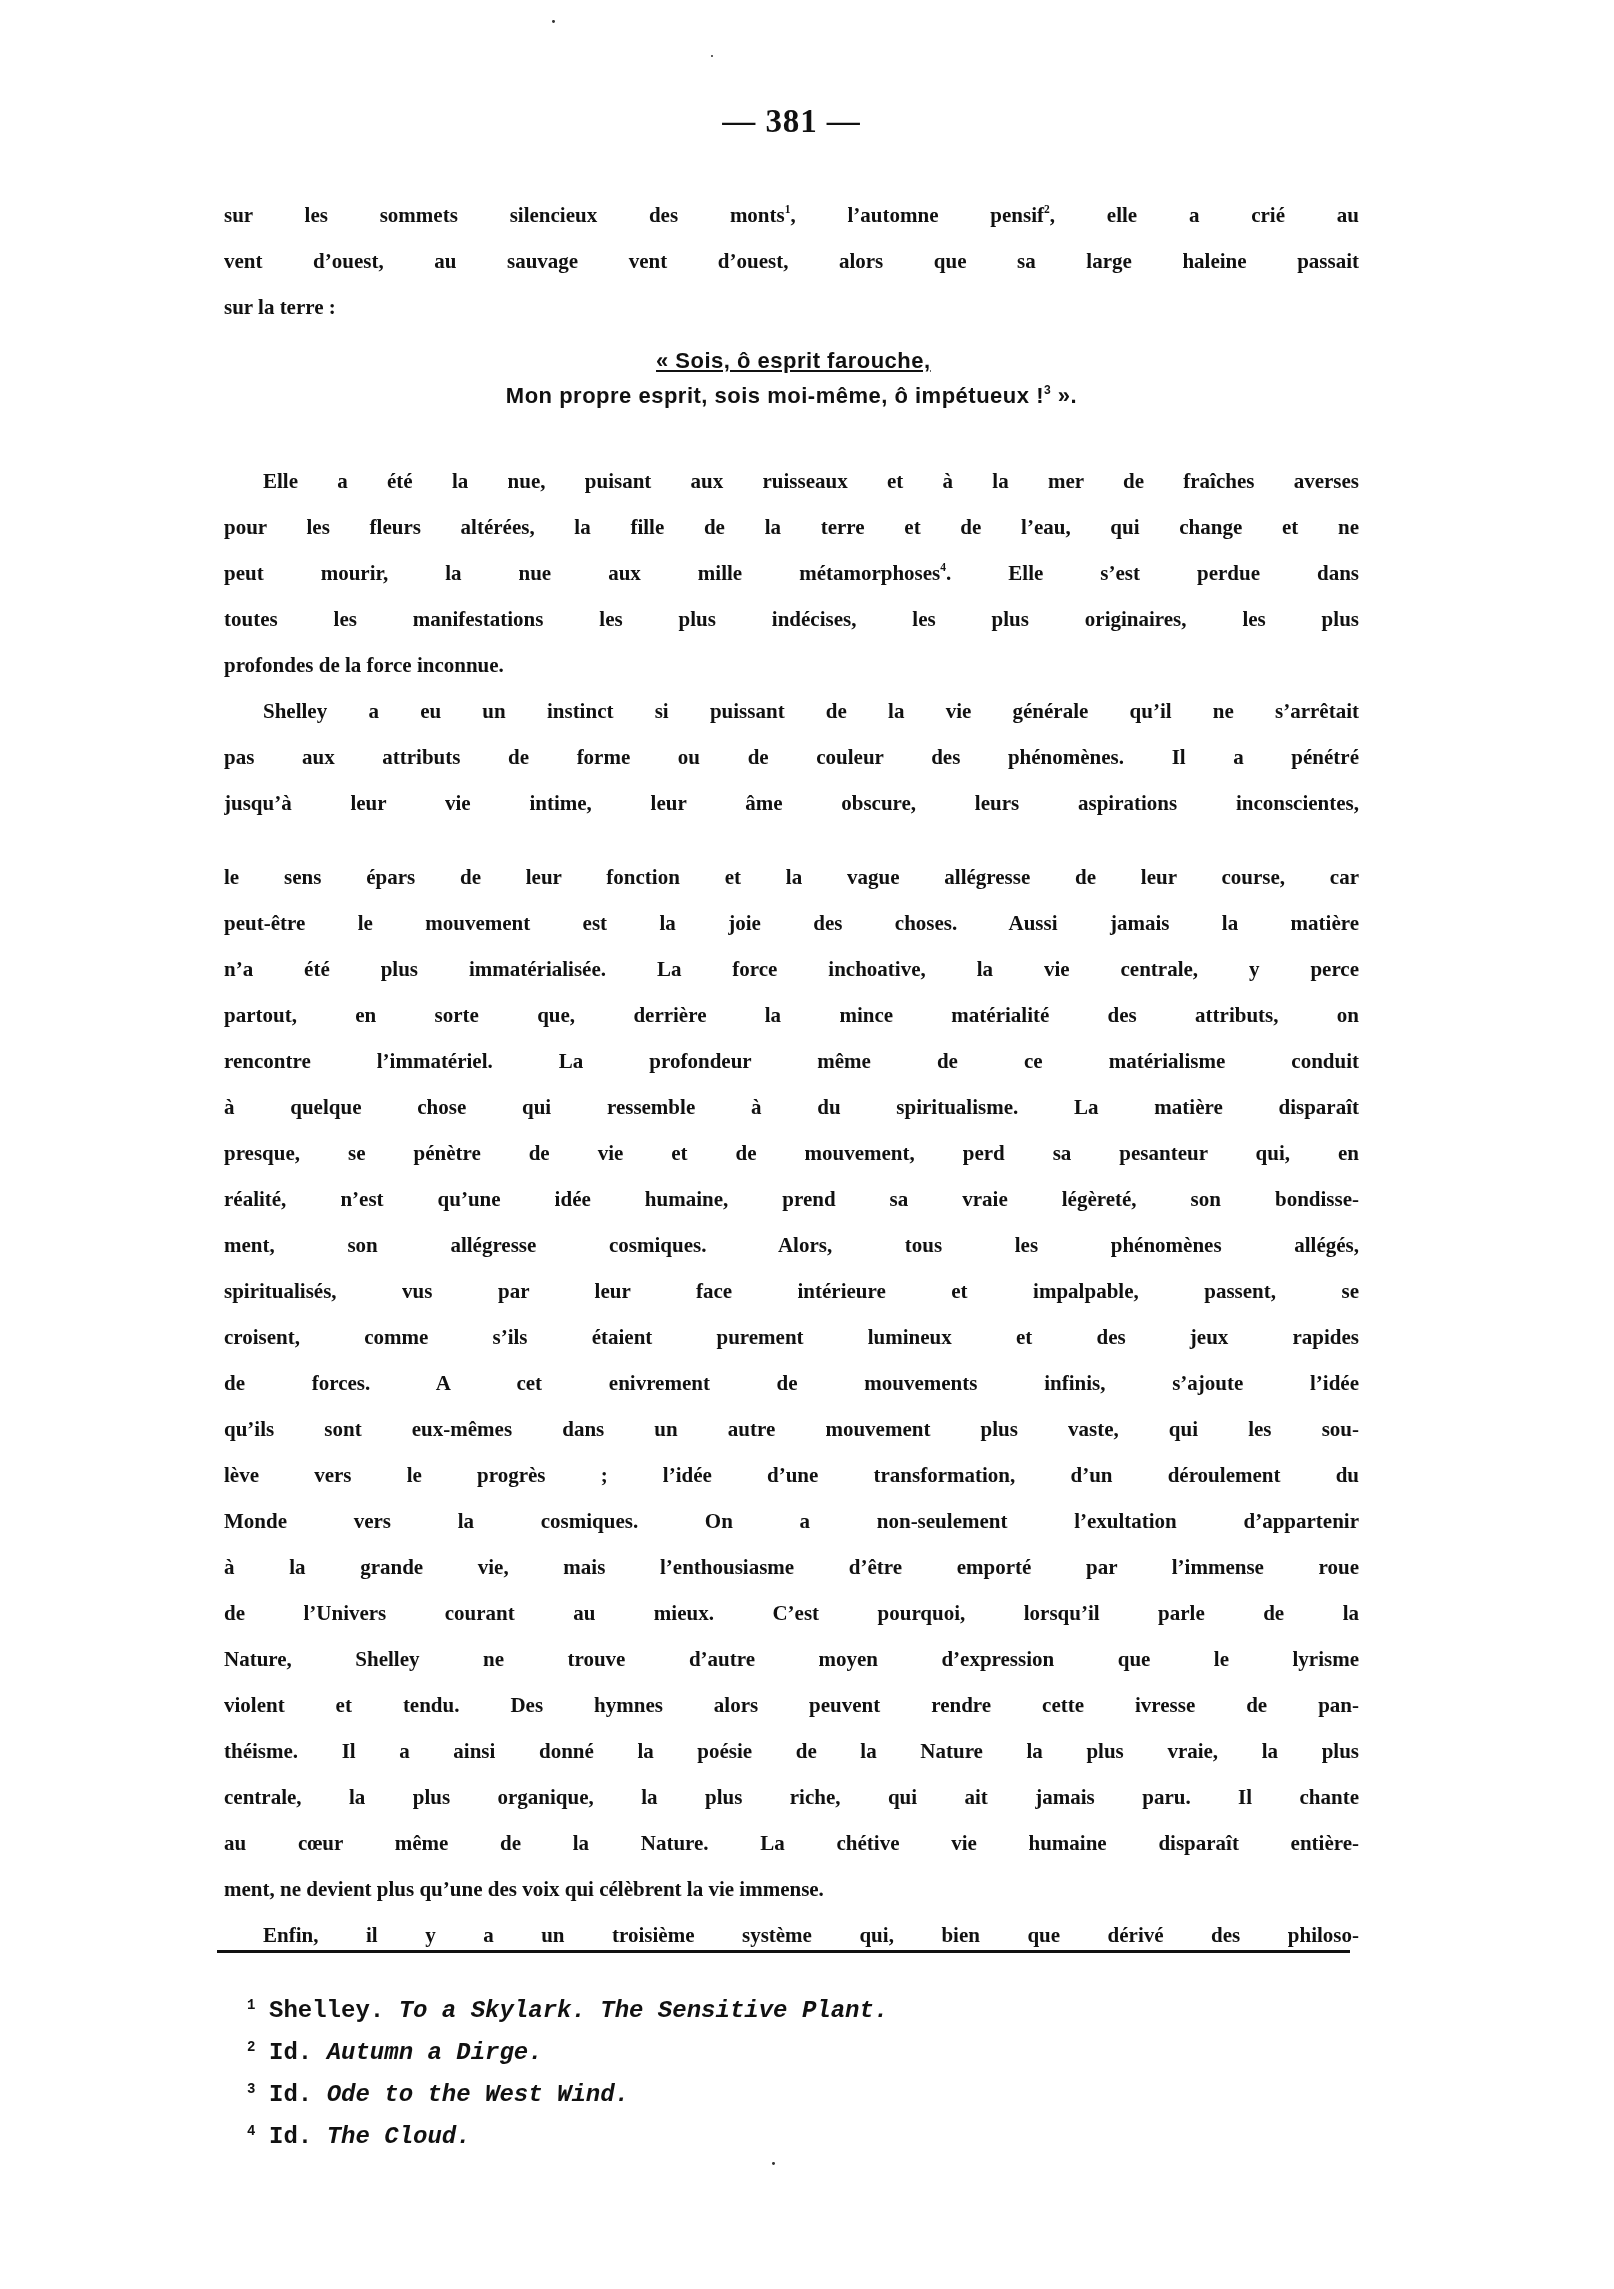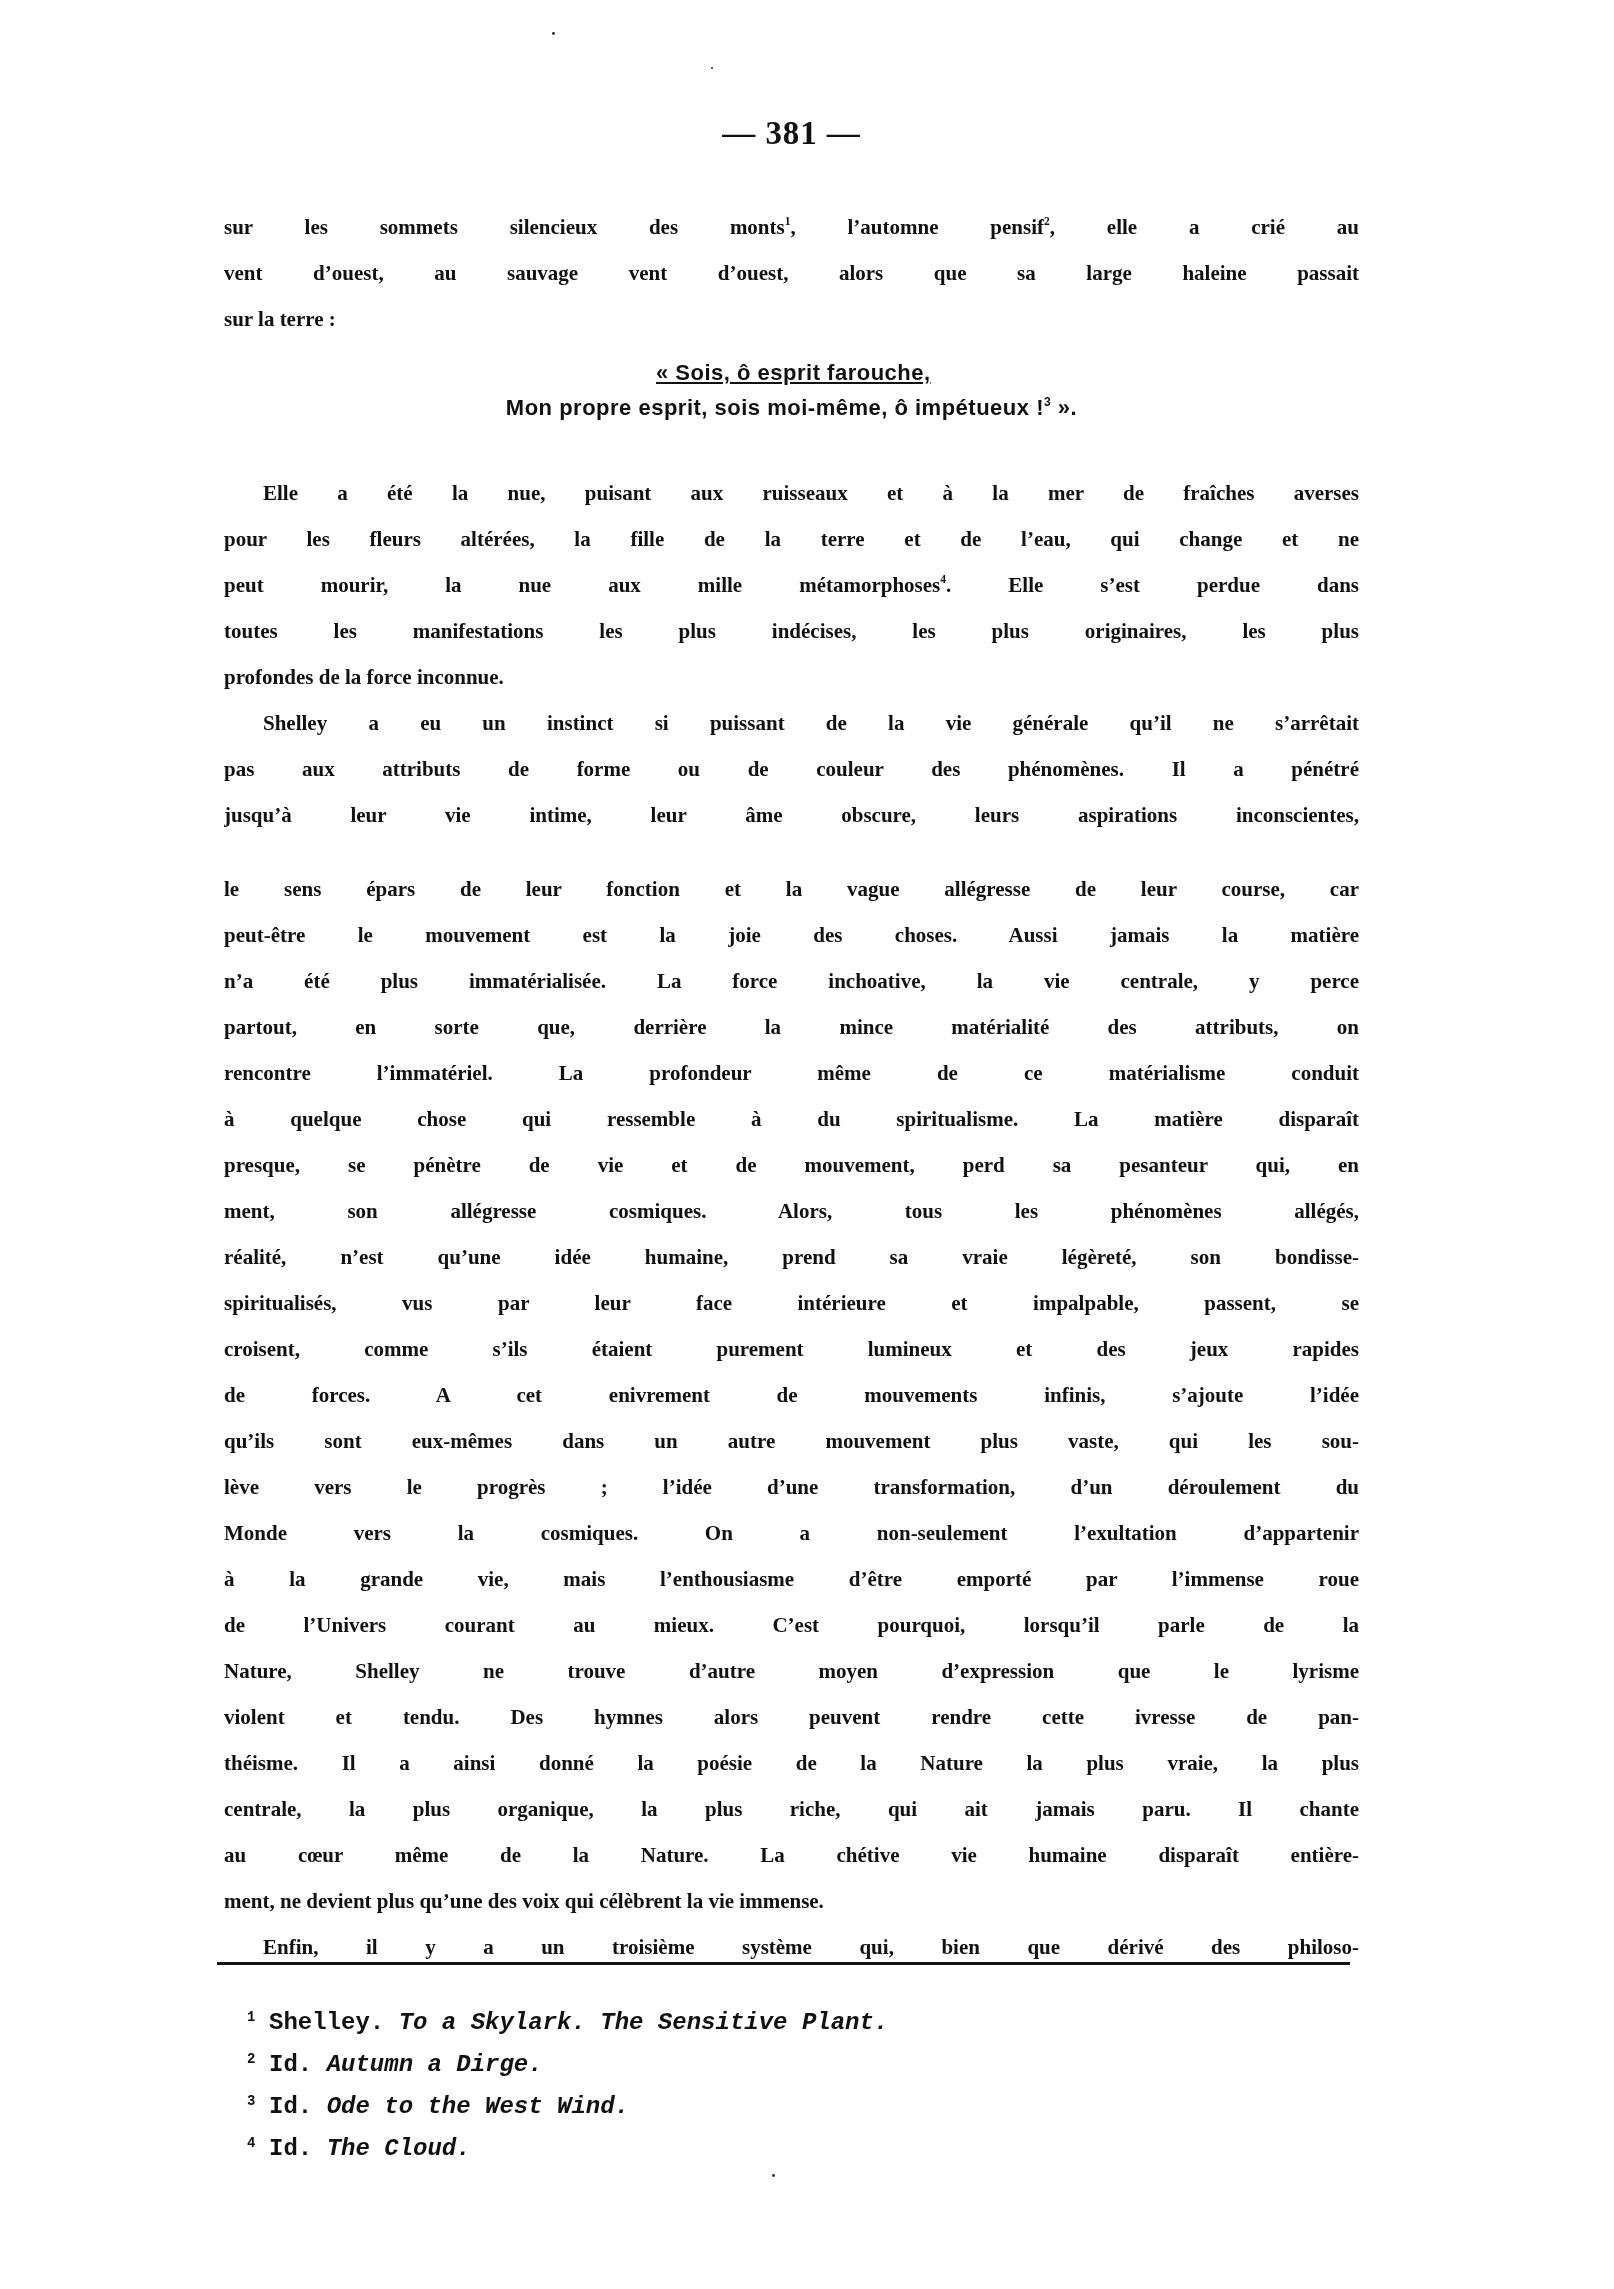--- a/index.html
+++ b/index.html
@@ -1,17 +1,17 @@
 <!DOCTYPE html>
 <html style="font-size:14.8px"><head>
 <meta charset="utf-8">
 <style>
   html, body { margin: 0; padding: 0; background: #ffffff; }
   body { width: 1614px; height: 2290px; position: relative; overflow: hidden; color: #111; }
-  .page { position: absolute; left: 0; top: 12px; width: 1614px; height: 1840px; background: #fff; }
+  .page { position: absolute; left: 0; top: 0; width: 1614px; height: 1840px; background: #fff; }
   .pagenum {
     position: absolute; left: 224px; width: 1135px; top: 103px; height: 46px;
     text-align: center; font-size: 33px; font-weight: bold; letter-spacing: 0.9px;
     font-family: "Liberation Serif", serif;
   }
   .block { position: absolute; left: 224px; width: 1135px; }
   .line {
     display: block; height: 46px; line-height: 46px; white-space: nowrap;
     font-family: "Liberation Serif", "DejaVu Serif", serif;
     font-size: 21px; font-weight: bold;
@@ -75,22 +75,22 @@
         <div class="line indent" style="white-space: normal;">Shelley a eu un instinct si puissant de la vie générale qu’il ne s’arrêtait</div>
         <div class="line" style="white-space: normal;">pas aux attributs de forme ou de couleur des phénomènes. Il a pénétré</div>
         <div class="line" style="white-space: normal;">jusqu’à leur vie intime, leur âme obscure, leurs aspirations inconscientes,</div>
         <div class="line" style="white-space: normal; margin-top: 28px;">le sens épars de leur fonction et la vague allégresse de leur course, car</div>
         <div class="line" style="white-space: normal;">peut-être le mouvement est la joie des choses. Aussi jamais la matière</div>
         <div class="line" style="white-space: normal;">n’a été plus immatérialisée. La force inchoative, la vie centrale, y perce</div>
         <div class="line" style="white-space: normal;">partout, en sorte que, derrière la mince matérialité des attributs, on</div>
         <div class="line" style="white-space: normal;">rencontre l’immatériel. La profondeur même de ce matérialisme conduit</div>
         <div class="line" style="white-space: normal;">à quelque chose qui ressemble à du spiritualisme. La matière disparaît</div>
         <div class="line" style="white-space: normal;">presque, se pénètre de vie et de mouvement, perd sa pesanteur qui, en</div>
+        <div class="line" style="white-space: normal;">réalité, n’est qu’une idée humaine, prend sa vraie légèreté, son bondisse-</div>
         <div class="line" style="white-space: normal;">ment, son allégresse cosmiques. Alors, tous les phénomènes allégés,</div>
-        <div class="line" style="white-space: normal;">réalité, n’est qu’une idée humaine, prend sa vraie légèreté, son bondisse-</div>
         <div class="line" style="white-space: normal;">spiritualisés, vus par leur face intérieure et impalpable, passent, se</div>
         <div class="line" style="white-space: normal;">croisent, comme s’ils étaient purement lumineux et des jeux rapides</div>
         <div class="line" style="white-space: normal;">de forces. A cet enivrement de mouvements infinis, s’ajoute l’idée</div>
         <div class="line" style="white-space: normal;">qu’ils sont eux-mêmes dans un autre mouvement plus vaste, qui les sou-</div>
         <div class="line" style="white-space: normal;">lève vers le progrès ; l’idée d’une transformation, d’un déroulement du</div>
         <div class="line" style="white-space: normal;">Monde vers la cosmiques. On a non-seulement l’exultation d’appartenir</div>
         <div class="line" style="white-space: normal;">à la grande vie, mais l’enthousiasme d’être emporté par l’immense roue</div>
         <div class="line" style="white-space: normal;">de l’Univers courant au mieux. C’est pourquoi, lorsqu’il parle de la</div>
         <div class="line" style="white-space: normal;">Nature, Shelley ne trouve d’autre moyen d’expression que le lyrisme</div>
         <div class="line" style="white-space: normal;">violent et tendu. Des hymnes alors peuvent rendre cette ivresse de pan-</div>

